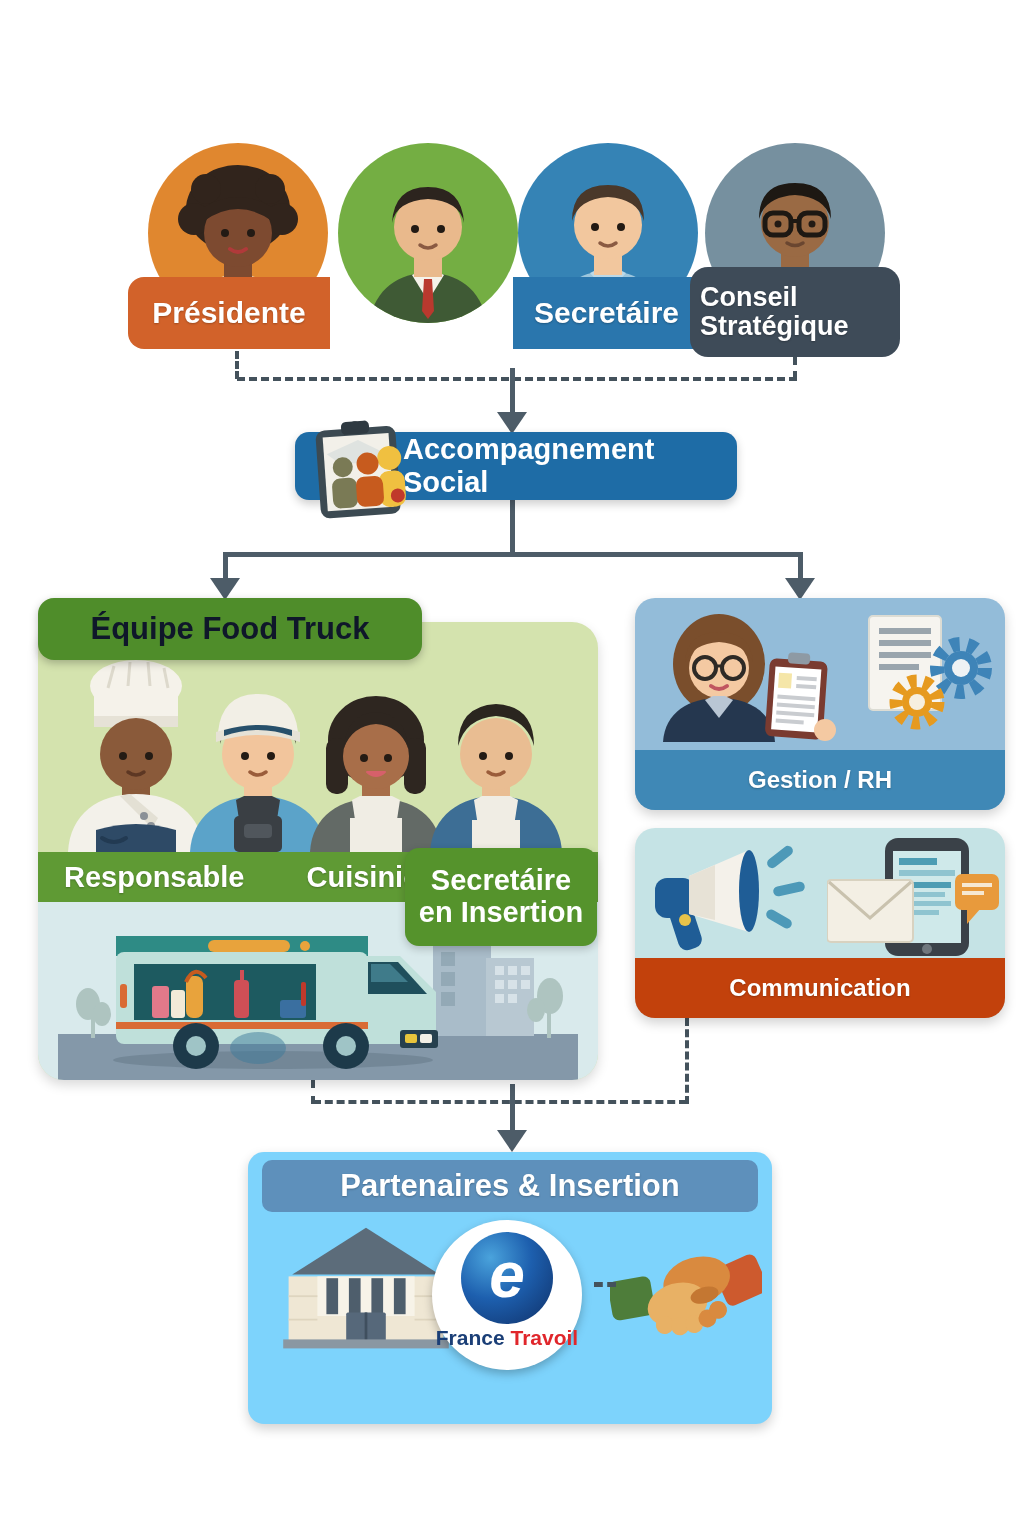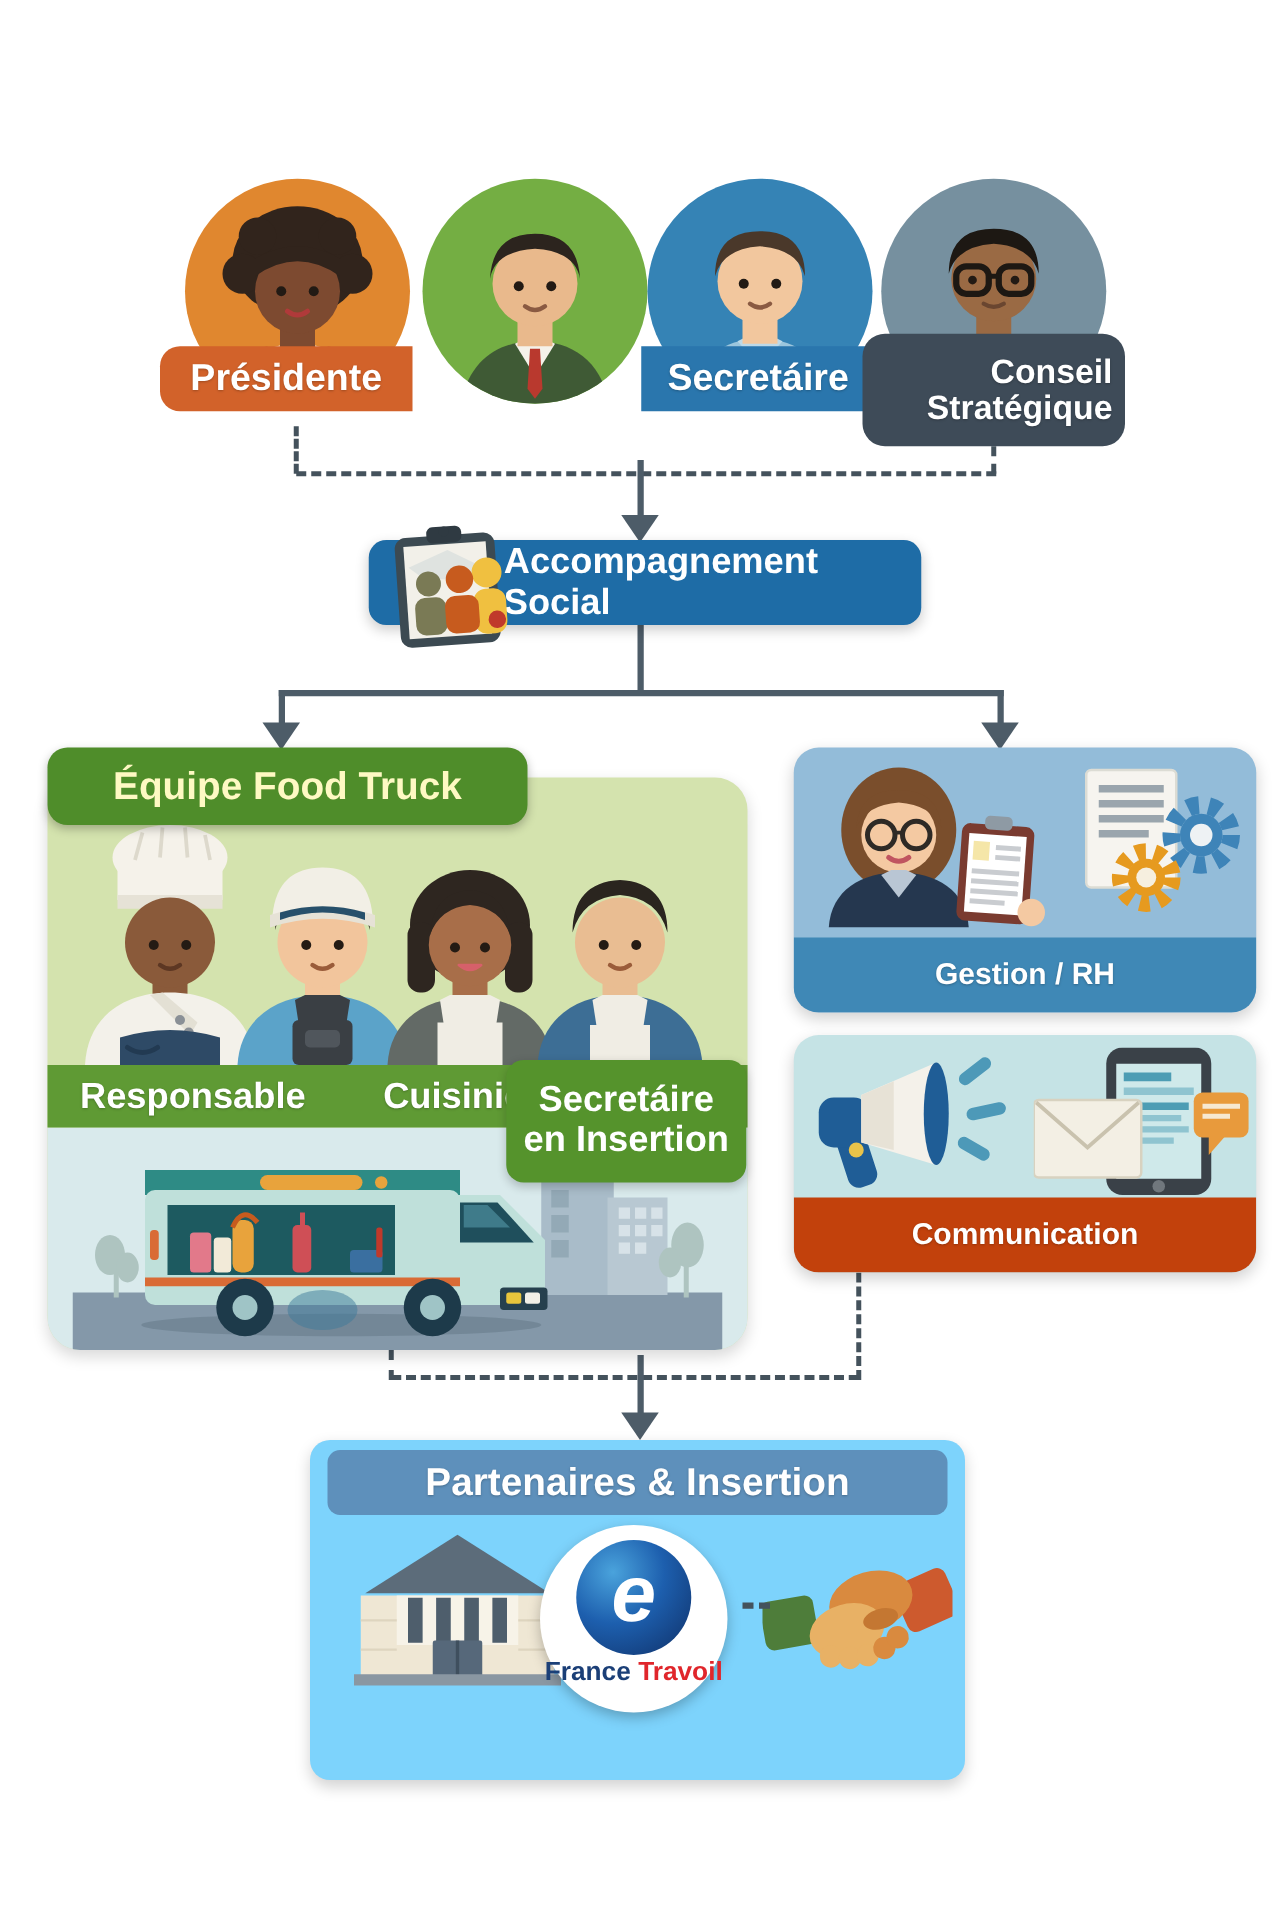--- a/index.html
+++ b/index.html
@@ -5,45 +5,45 @@
   html,body{margin:0;padding:0;background:#ffffff;}
   #canvas{position:relative;width:1024px;height:1536px;background:#ffffff;overflow:hidden;
           font-family:"Liberation Sans", sans-serif;}
   .abs{position:absolute;}
   
   .avatar-circle{position:absolute;width:180px;height:180px;border-radius:50%;overflow:hidden;z-index:1;}
   .c0{left:148px;top:143px;background:#e0872f;}
   .c1{left:338px;top:143px;background:#74ae43;}
   .c2{left:518px;top:143px;background:#3583b5;}
   .c3{left:705px;top:143px;background:#76909f;}
-  .role-bar{position:absolute;top:277px;height:52px;z-index:2;display:flex;align-items:center;justify-content:center;
+  .role-bar{position:absolute;top:277px;height:72px;z-index:2;display:flex;align-items:center;justify-content:center;
             color:#ffffff;font-weight:bold;font-size:30px;text-shadow:0 1px 2px rgba(0,0,0,.25);}
   .b0{left:128px;width:202px;background:#d2622a;border-radius:16px 0 0 16px;}
   .b1{left:330px;width:183px;background:#69a43a;}
   .b2{left:513px;width:187px;background:#2a76ad;}
   .b3{left:690px;top:267px;height:90px;width:210px;background:#3e4b58;border-radius:18px;
-      font-size:27px;line-height:1.08;text-align:right;padding:0 10px;box-sizing:border-box;z-index:3;}
+      font-size:27px;line-height:1.08;text-align:left;padding:0 10px;box-sizing:border-box;z-index:3;}
   
   .dash-h{position:absolute;border-top:4px dashed #44525c;z-index:0;}
   .dash-v{position:absolute;border-left:4px dashed #44525c;z-index:0;}
   .solid-v{position:absolute;width:5px;background:#4d5c68;z-index:0;}
   .solid-h{position:absolute;height:5px;background:#4d5c68;z-index:0;}
   .arrow-down{position:absolute;width:0;height:0;border-left:15px solid transparent;
               border-right:15px solid transparent;border-top:22px solid #4d5c68;z-index:0;}
   
   #social-banner{left:295px;top:432px;width:442px;height:68px;background:#1e6ca6;border-radius:14px;
      display:flex;align-items:center;justify-content:center;padding-left:108px;box-sizing:border-box;
      color:#fff;font-weight:bold;font-size:29px;box-shadow:0 4px 10px rgba(0,0,0,.2);z-index:2;}
   #clipboard-icon{left:310px;top:418px;z-index:3;}
   
   #ft-panel{left:38px;top:622px;width:560px;height:458px;background:#d4e3ae;border-radius:26px;
             box-shadow:0 5px 12px rgba(0,0,0,.15);z-index:1;}
   #ft-truck-area{left:0;top:280px;width:560px;height:178px;background:#d9eaec;border-radius:0 0 26px 26px;overflow:hidden;}
   #ft-header{left:0px;top:-24px;width:384px;height:62px;background:#4f8d2a;border-radius:16px;
-     display:flex;align-items:center;justify-content:center;color:#fef9c3;font-weight:bold;font-size:31px;
+     display:flex;align-items:center;justify-content:center;color:#0f172a;font-weight:bold;font-size:31px;
      box-shadow:0 3px 8px rgba(0,0,0,.25);z-index:4;}
   #ft-band{left:0;top:230px;width:560px;height:50px;background:#5f9a34;display:flex;align-items:center;z-index:3;}
   .band-label{color:#fff;font-weight:bold;font-size:29px;text-shadow:0 1px 2px rgba(0,0,0,.25);}
   #equipiers-box{left:367px;top:226px;width:192px;height:98px;background:#55932c;border-radius:14px;
      display:flex;flex-direction:column;align-items:center;justify-content:center;z-index:4;
      color:#fff;font-weight:bold;font-size:29px;line-height:1.1;box-shadow:0 3px 8px rgba(0,0,0,.2);}
   .team-bust{position:absolute;top:36px;z-index:2;}
   
   .right-box{position:absolute;border-radius:20px;box-shadow:0 5px 12px rgba(0,0,0,.18);overflow:hidden;z-index:1;}
   #gestion-box{left:635px;top:598px;width:370px;height:212px;background:#93bcd9;}

